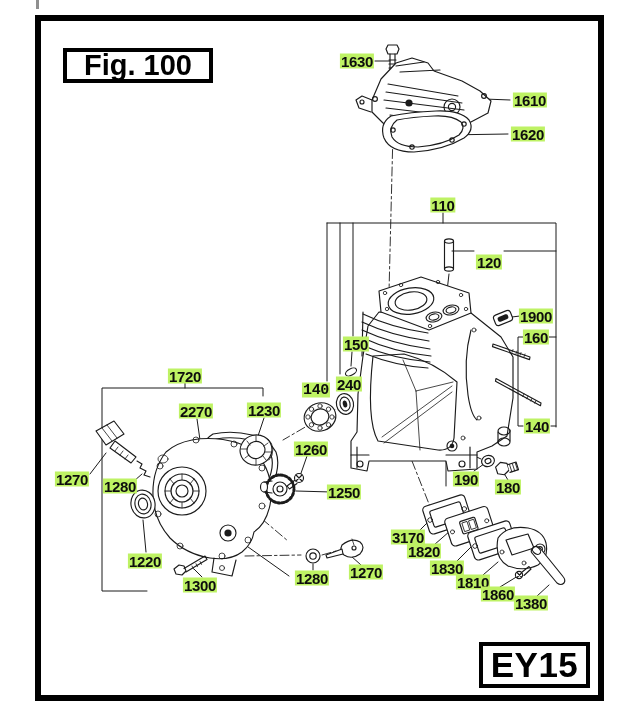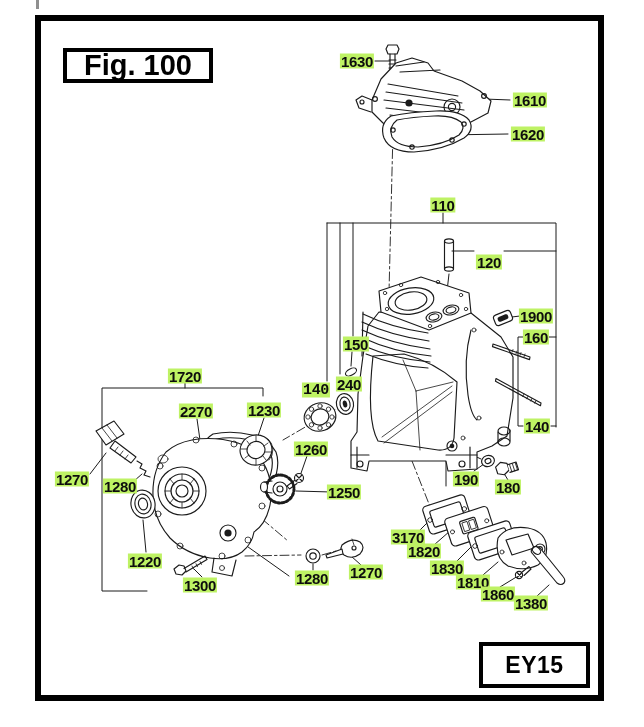--- a/index.html
+++ b/index.html
@@ -14,21 +14,21 @@
   .lead{stroke-width:1;}
   .frame{fill:none;stroke:#000;stroke-width:6;}
   .callout{position:absolute;transform:translate(-50%,-50%);font-weight:700;font-size:15px;
            line-height:1;color:#0d0d0d;background:#bef264;padding:0 1px;white-space:nowrap;
            letter-spacing:-0.3px;}
   .figbox{position:absolute;left:63px;top:48px;width:150px;height:35px;border:4px solid #000;
           box-sizing:border-box;display:flex;align-items:center;justify-content:center;
           font-weight:700;font-size:29px;color:#000;background:#fff;}
   .modelbox{position:absolute;left:479px;top:642px;width:111px;height:46px;border:4px solid #000;
           box-sizing:border-box;display:flex;align-items:center;justify-content:center;
-          font-weight:700;font-size:23px;color:#000;background:#fff;letter-spacing:0.5px;}
+          font-weight:700;font-size:35px;color:#000;background:#fff;letter-spacing:0.5px;}
   .regtick{position:absolute;left:36px;top:0;width:3px;height:9px;background:#8f8f8f;}
 </style>
 </head>
 <body>
 
 <div class="stage">
   <div class="regtick"></div>
 
   <svg width="644" height="727" viewBox="0 0 644 727">
 

